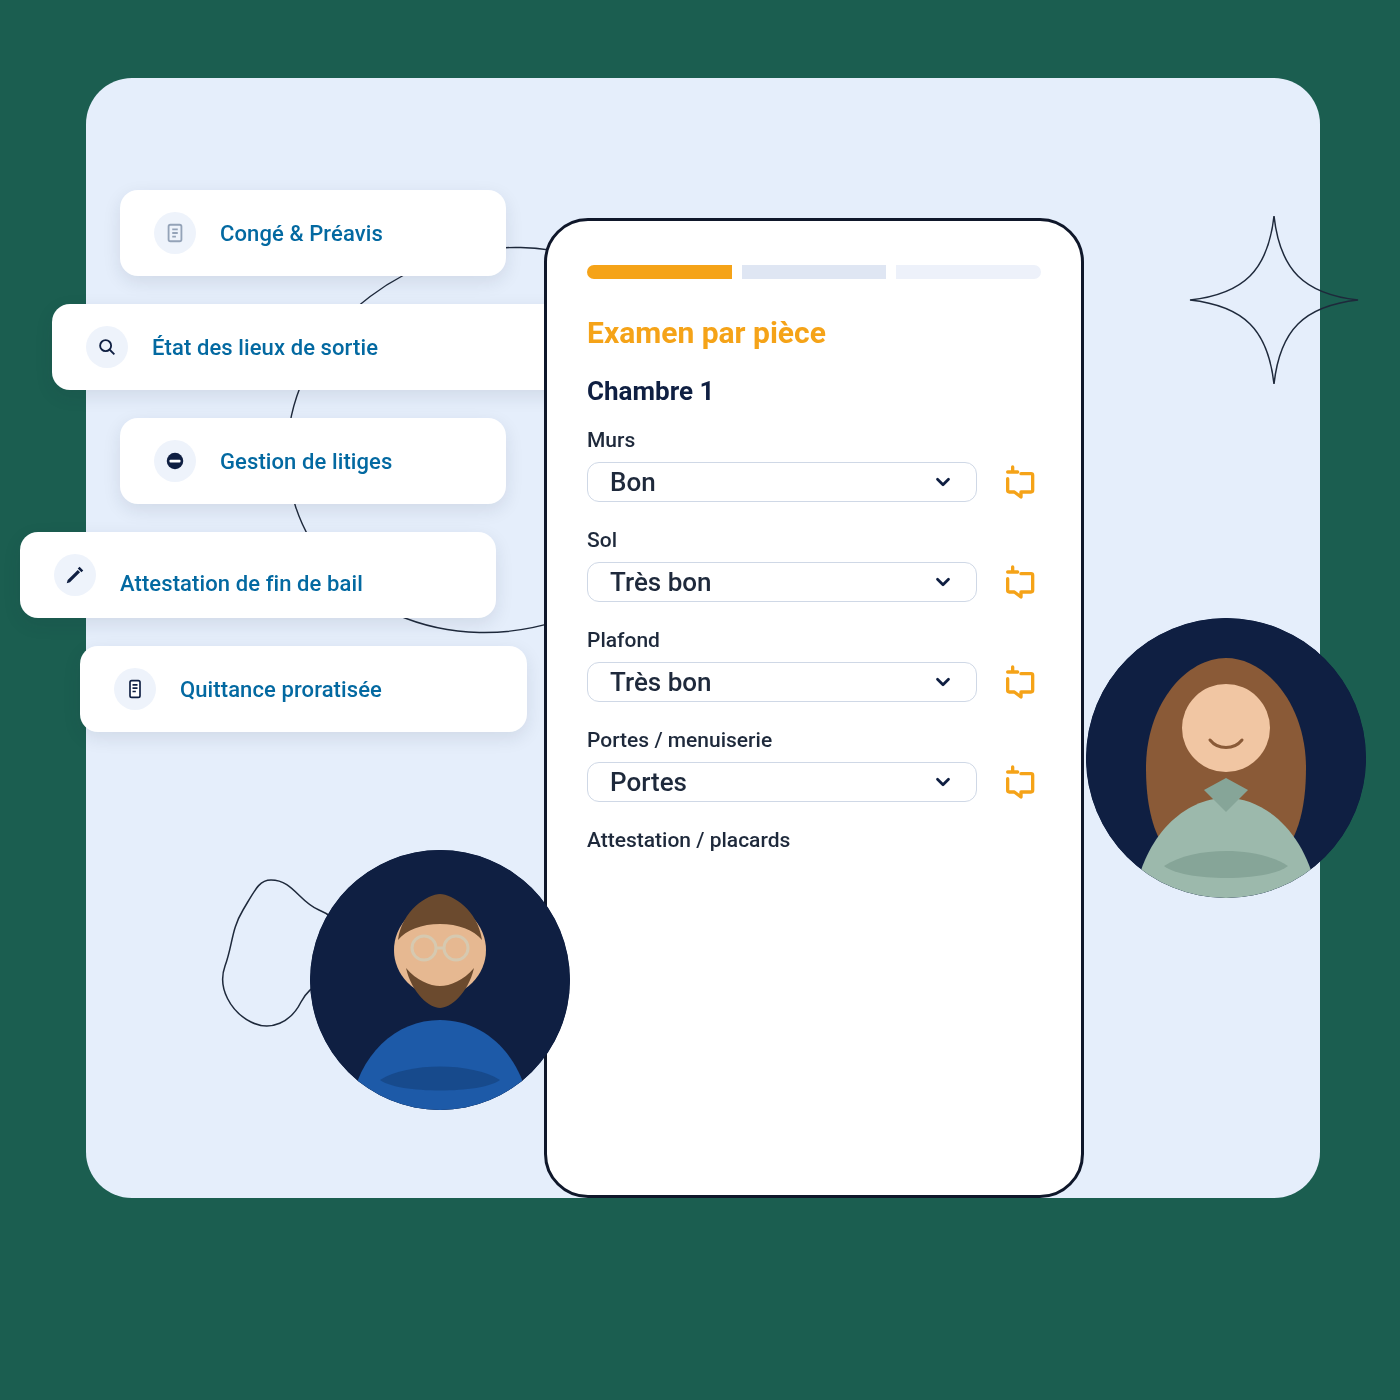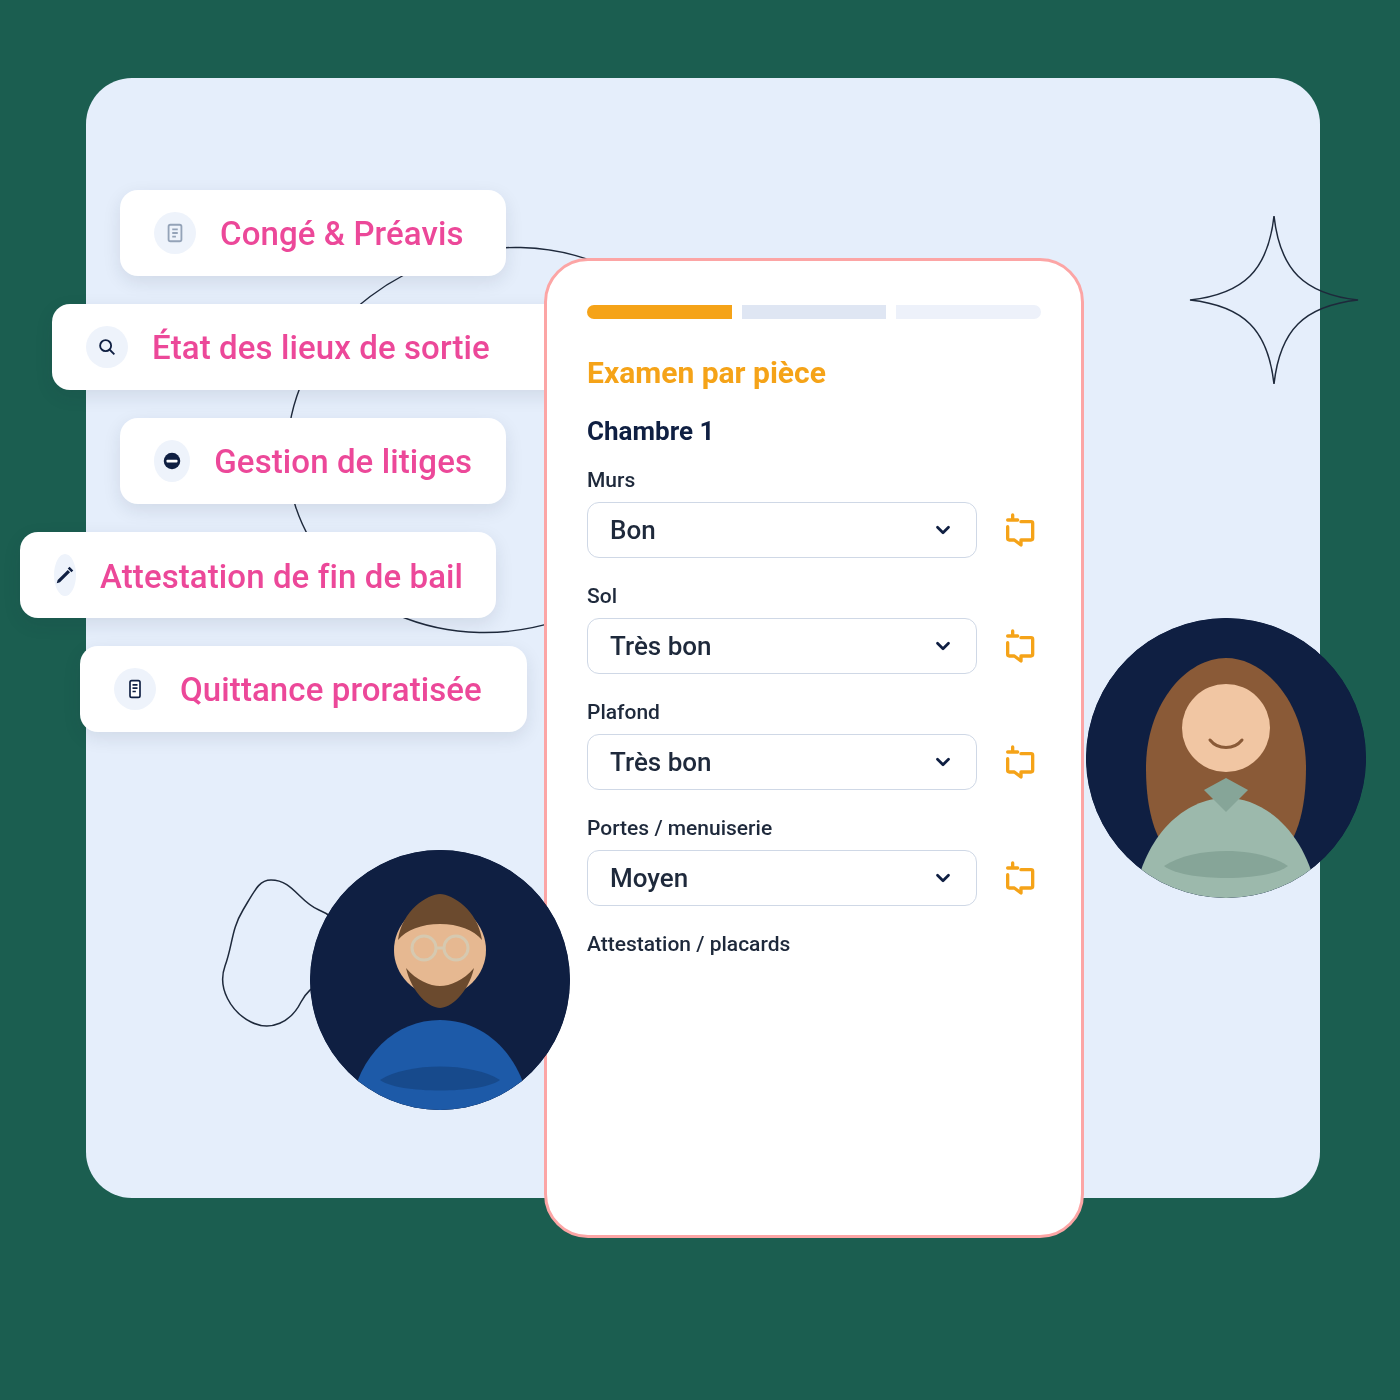--- a/index.html
+++ b/index.html
@@ -43,22 +43,22 @@
       height: 42px;
       border-radius: 50%;
       background: #eef3fb;
       display: flex;
       align-items: center;
       justify-content: center;
       font-size: 20px;
       color: #0f1f42;
     }
     .menu-card .label {
-      color: #ec4899;
-      font-size: 33px;
+      color: #0369a1;
+      font-size: 22px;
       font-weight: 500;
       letter-spacing: .1px;
       white-space: nowrap;
     }
     
     .mc-1 { left: 120px; top: 190px; width: 386px; }
     .mc-2 { left: 52px;  top: 304px; width: 532px; }
     .mc-3 { left: 120px; top: 418px; width: 386px; }
     .mc-4 { left: 20px;  top: 532px; width: 476px; align-items: flex-end; }
     .mc-5 { left: 80px;  top: 646px; width: 447px; }
@@ -75,25 +75,24 @@
     }
 
     
     .device {
       position: absolute;
       left: 544px;
       top: 218px;
       width: 540px;
       height: 980px;
       background: #ffffff;
-      border: 3px solid #fca5a5;
+      border: 3px solid #0f172a;
       border-radius: 44px;
       padding: 44px 40px 0;
       overflow: hidden;
-      margin-top: 40px;
     }
 
     .progress {
       width: 100%;
       height: 14px;
       border-radius: 8px;
       background: transparent;
       display: flex;
       gap: 0;
       overflow: hidden;
@@ -129,21 +128,21 @@
       align-items: center;
       gap: 24px;
     }
     .select {
       flex: 1;
       display: flex;
       align-items: center;
       justify-content: space-between;
       border: 1.5px solid #cfd8e6;
       border-radius: 12px;
-      padding: 12px 22px;
+      padding: 4px 22px;
       color: #1e293b;
       font-size: 26px;
       font-weight: 500;
       background: #ffffff;
       cursor: pointer;
     }
     .select .chev {
       width: 22px;
       height: 22px;
     }
@@ -330,21 +329,21 @@
               <path d="M4 10v7a1 1 0 0 0 1 1h3l4 3v-3h6a1 1 0 0 0 1-1V8a1 1 0 0 0-1-1h-6"></path>
             </svg>
         </div>
       </div>
     </div>
 
     <div class="field-block">
       <div class="field-label">Portes / menuiserie</div>
       <div class="select-row">
         <div class="select">
-          <span>Moyen</span>
+          <span>Portes</span>
           <svg class="chev" viewBox="0 0 24 24">
               <path d="M6 9l6 6 6-6" fill="none" stroke="#0f1f42" stroke-width="3" stroke-linecap="round" stroke-linejoin="round"></path>
             </svg>
         </div>
         <div class="comment-btn">
           <svg viewBox="0 0 24 24" fill="none" stroke="currentColor" stroke-width="2" stroke-linecap="round" stroke-linejoin="round">
               <path d="M7 3v3M4 6h6"></path>
               <path d="M4 10v7a1 1 0 0 0 1 1h3l4 3v-3h6a1 1 0 0 0 1-1V8a1 1 0 0 0-1-1h-6"></path>
             </svg>
         </div>

